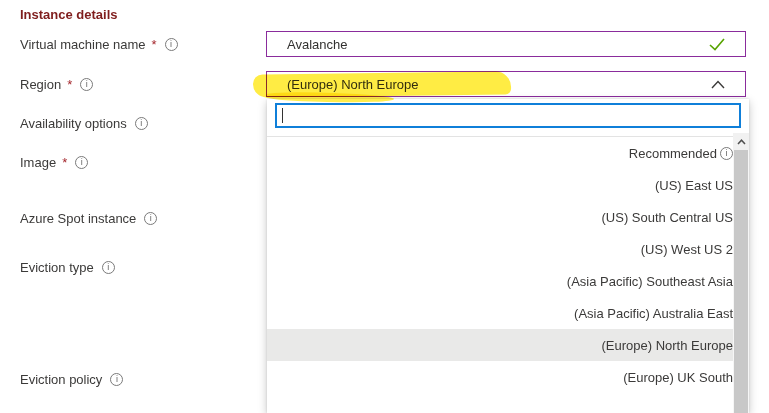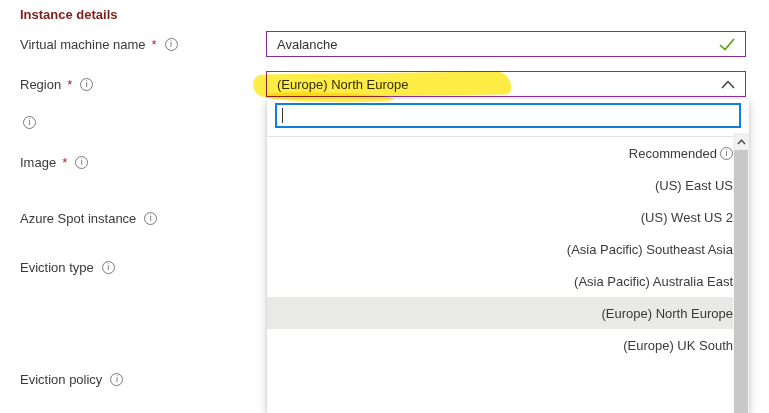--- a/index.html
+++ b/index.html
@@ -22,21 +22,21 @@
   .req { color:#a4262c; margin-left:1px; }
   .info-icon {
     width:13px; height:13px; border:1px solid #7a7a7a; border-radius:50%;
     display:inline-flex; align-items:center; justify-content:center;
     font-size:9px; line-height:1; color:#666; margin-left:3px; flex:0 0 auto;
   }
 
   .field {
     position:absolute; left:266px; width:480px; height:26px;
     background:#fff; border:1px solid #8a2c9c;
-    display:flex; align-items:center; padding:0 10px; gap:8px;
+    display:flex; align-items:center; padding:0 20px; gap:8px;
   }
   .field .value { flex:1 1 auto; overflow:hidden; white-space:nowrap; }
   .field svg { flex:0 0 auto; }
 
   #vm-name-field { top:31px; }
   #region-field  { top:71px; cursor:pointer; }
 
   
   .marker-main {
     position:absolute; left:253px; top:73px; width:258px; height:23px;
@@ -101,20 +101,21 @@
     <span>Virtual machine name</span>
       <span class="req">*</span>
     <span class="info-icon">i</span>
   </div>
   <div class="row-label" style="top:77px">
     <span>Region</span>
       <span class="req">*</span>
     <span class="info-icon">i</span>
   </div>
   <div class="row-label" style="top:116px">
+    <span>Availability options</span>
     <span class="info-icon">i</span>
   </div>
   <div class="row-label" style="top:155px">
     <span>Image</span>
       <span class="req">*</span>
     <span class="info-icon">i</span>
   </div>
   <div class="row-label" style="top:211px">
     <span>Azure Spot instance</span>
     <span class="info-icon">i</span>
@@ -148,20 +149,21 @@
   <div class="flyout">
     <input class="flyout-search" type="text" value="" style="">
     <div class="caret"></div>
 
     <div class="list">
       <div class="list-row group">
         <span>Recommended</span>
         <span class="info-icon">i</span>
       </div>
       <div class="list-row">(US) East US</div>
+      <div class="list-row">(US) South Central US</div>
       <div class="list-row">(US) West US 2</div>
       <div class="list-row">(Asia Pacific) Southeast Asia</div>
       <div class="list-row">(Asia Pacific) Australia East</div>
       <div class="list-row selected">(Europe) North Europe</div>
       <div class="list-row">(Europe) UK South</div>
     </div>
 
     <div class="scrollbar">
       <div class="scroll-up-btn">
         <svg width="9" height="6" viewBox="0 0 9 6">

